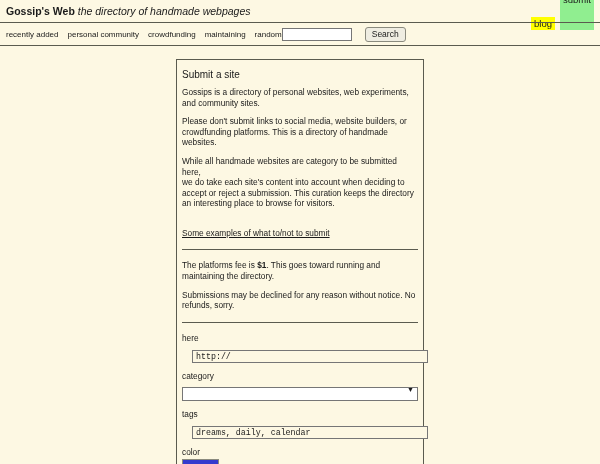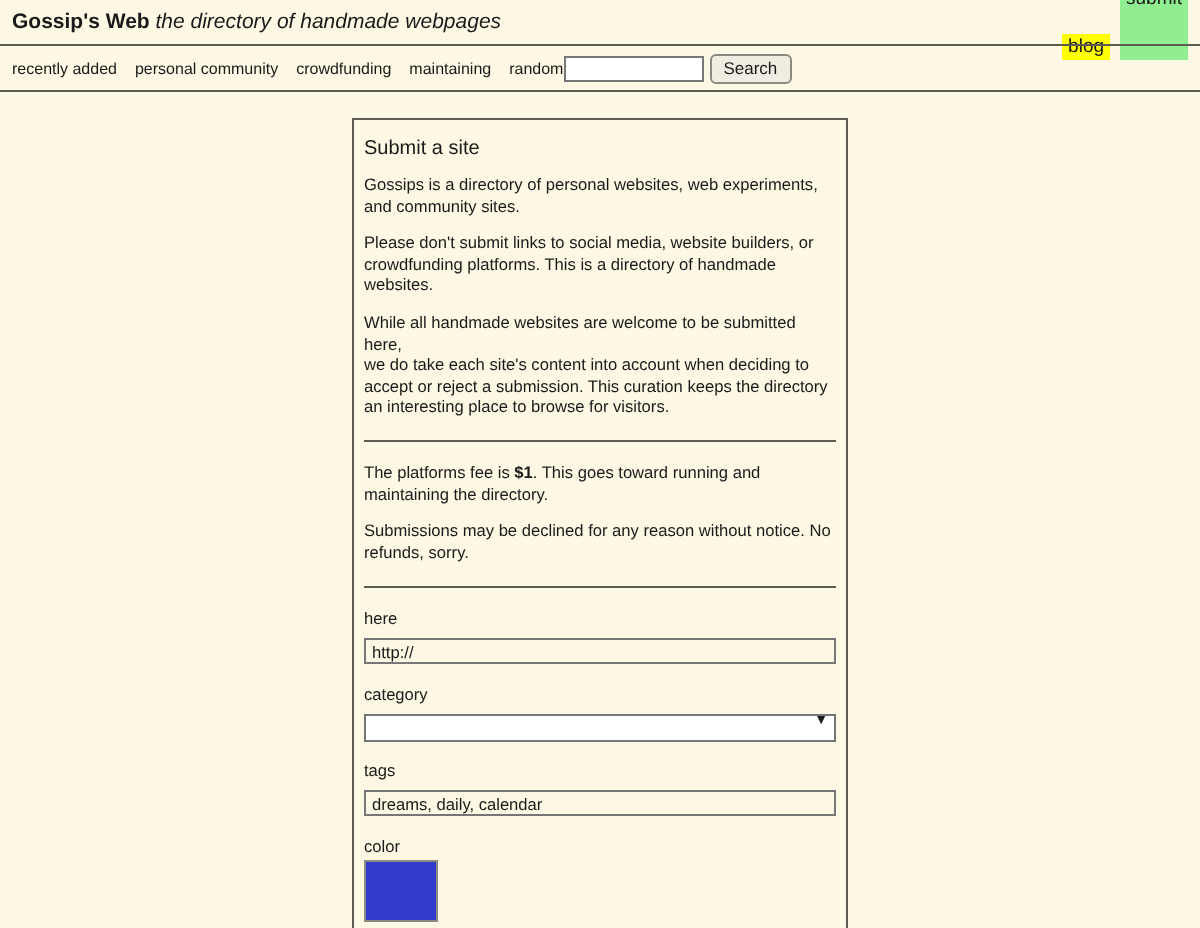--- a/index.html
+++ b/index.html
@@ -30,21 +30,21 @@
   }
 
   
   .nav {
     height: 22px; flex: none;
     display: flex; align-items: center; justify-content: flex-start;
     padding: 0 6px;
   }
   .nav-links { display: flex; gap: 9px; }
   .nav-links a { font-size: 8px; color: #1a1a1a; text-decoration: none; cursor: pointer; }
-  .nav-search { display: flex; align-items: center; gap: 3px; }
+  .nav-search { display: flex; align-items: center; gap: 13px; }
   .search-input {
     width: 70px; height: 13px; font-size: 8px;
     border: 1px solid #767676; background: #ffffff; padding: 0 3px;
     font-family: "Liberation Sans", sans-serif;
   }
   .btn {
     font-size: 8.5px; font-family: "Liberation Sans", sans-serif;
     padding: 1px 6px; border: 1px solid #8a8a7e; border-radius: 3px;
     background: #efede2; color: #1a1a1a; cursor: pointer; height: 15px; line-height: 11px;
   }
@@ -62,21 +62,22 @@
     white-space: pre-line;
   }
   .examples a { color: #1a1a1a; text-decoration: underline; font-size: 8.3px; cursor: pointer; }
   .examples { margin-bottom: 12px; }
   .inner-divider { height: 1px; background: #5b5b4f; margin: 11px 0 10px; }
   .field { margin-top: 8px; }
   .field label { display: block; font-size: 8.3px; margin-bottom: 2px; }
   .text-input {
     width: 100%; height: 13px; font-size: 8.3px; padding: 0 3px;
     border: 1px solid #767676; background: #fdf8e3; color: #1a1a1a;
-    font-family: Liberation Sans, sans-serif;
+    font-family: Liberation Mono, monospace;
+    margin-left: 10px;
   }
   .select-wrap { position: relative; width: 100%; }
   .select-input {
     width: 100%; height: 14px; font-size: 8.3px; padding: 0 3px;
     border: 1px solid #767676; background: #ffffff; color: #1a1a1a;
     appearance: none; -webkit-appearance: none;
     font-family: "Liberation Sans", sans-serif;
   }
   .select-chevron {
     position: absolute; right: 4px; top: 3px; font-size: 7px; color: #1a1a1a;
@@ -120,24 +121,27 @@
 <div class="divider"></div>
 
 <div class="main">
   <div class="panel">
     <h1>Submit a site</h1>
     <p>Gossips is a directory of personal websites, web experiments,
 and community sites.</p>
     <p>Please don't submit links to social media, website builders, or
 crowdfunding platforms. This is a directory of handmade
 websites.</p>
-    <p>While all handmade websites are welcome to be submitted here,
+    <p>While all handmade websites are category to be submitted here,
 we do take each site's content into account when deciding to
 accept or reject a submission. This curation keeps the directory
 an interesting place to browse for visitors.</p>
+    <p class="examples">
+      <a>Some examples of what to/not to submit</a>
+    </p>
     <div class="inner-divider"></div>
     <p><span>The platforms fee is </span><b>$1</b><span>. This goes toward running and
 maintaining the directory.</span></p>
     <p>Submissions may be declined for any reason without notice. No
 refunds, sorry.</p>
     <div class="inner-divider"></div>
 
     <div class="field">
       <label>here</label>
       <input class="text-input" type="text" value="http://" style="">

